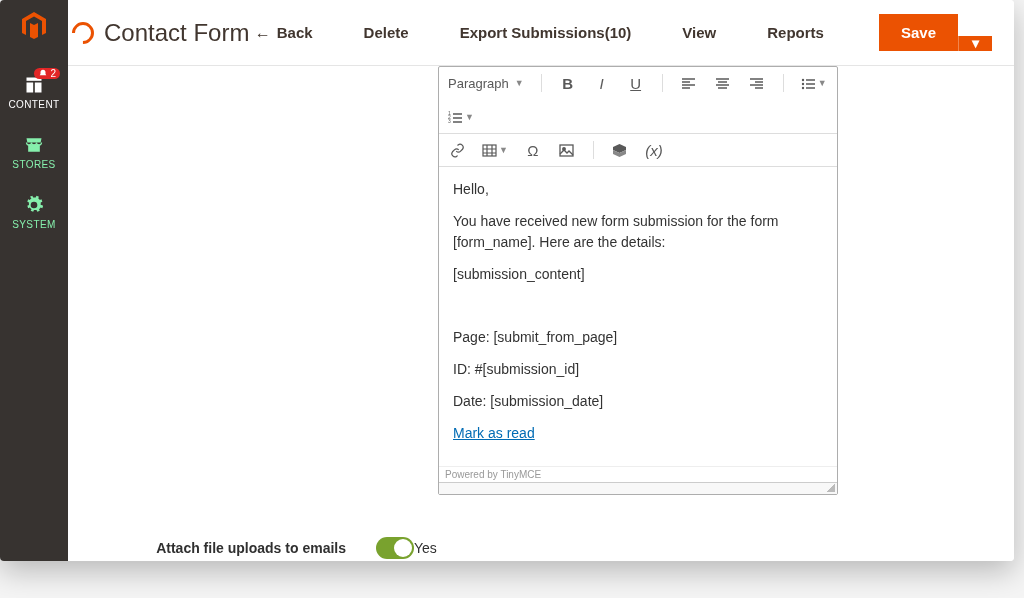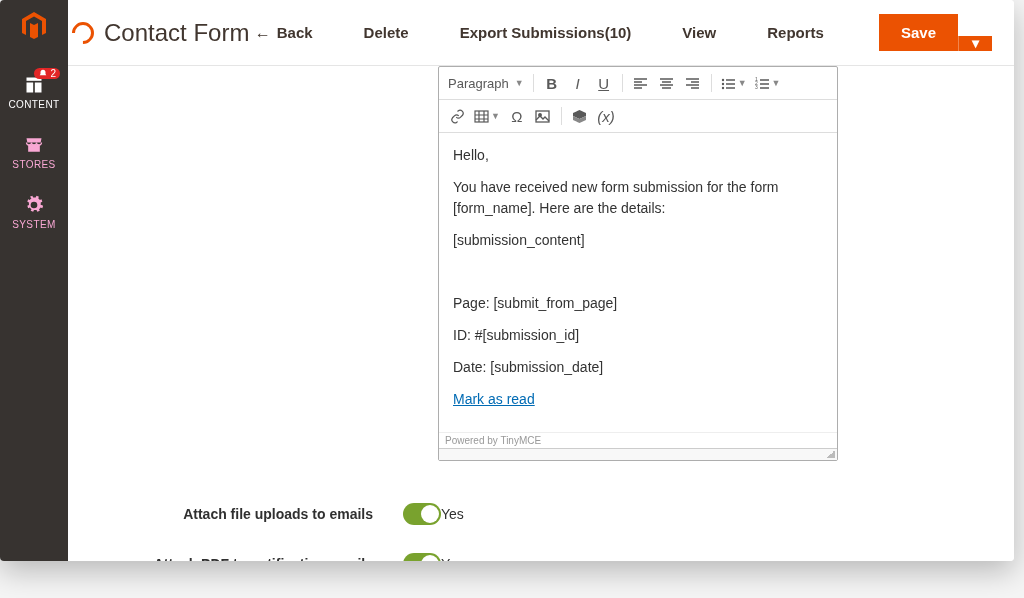--- a/index.html
+++ b/index.html
@@ -1,50 +1,50 @@
 <!DOCTYPE html>
 <html><head>
 <meta charset="utf-8">
 <style>
 * { box-sizing: border-box; margin: 0; padding: 0; }
 body { font-family: -apple-system, BlinkMacSystemFont, "Segoe UI", Helvetica, Arial, sans-serif; background: #f5f5f5; width: 1024px; height: 598px; overflow: hidden; }
 .frame { display: flex; width: 1014px; height: 561px; box-shadow: 0 10px 30px rgba(0,0,0,0.25); border-radius: 4px; overflow: hidden; background: #fff; position: relative; }
 .sidebar { width: 68px; background: #373330; display: flex; flex-direction: column; align-items: center; padding-top: 10px; }
 .sidebar-logo { width: 32px; height: 32px; margin-bottom: 20px; }
-.side-item { width: 100%; display: flex; flex-direction: column; align-items: center; justify-content: center; height: 60px; color: #f9a8d4; position: relative; cursor: pointer; }
+.side-item { width: 100%; display: flex; flex-direction: column; align-items: center; justify-content: center; height: 60px; color: #86efac; position: relative; cursor: pointer; }
 .side-item.active { color: #fff; }
 .side-item svg, .side-item .glyph { font-size: 20px; }
 .side-item .label { font-size: 10px; margin-top: 4px; letter-spacing: 0.4px; }
 .badge { position: absolute; top: 6px; right: 8px; background: #e22626; color: #fff; font-size: 10px; padding: 0 4px; border-radius: 8px; display: flex; align-items: center; }
 .badge svg { width: 10px; height: 10px; margin-right: 2px; }
 .main { flex: 1; display: flex; flex-direction: column; background: #fff; }
 .topbar { display: flex; align-items: center; justify-content: space-between; padding: 14px 22px 14px 4px; border-bottom: 1px solid #e5e5e5; }
 .title-wrap { display: flex; align-items: center; gap: 10px; }
 .title-icon { width: 22px; height: 22px; border: 3px solid #eb5202; border-radius: 50%; display: inline-block; }
 .title-icon.half { border-left-color: transparent; transform: rotate(-45deg); }
 .page-title { font-size: 24px; font-weight: 400; color: #41362f; }
 .top-actions { display: flex; align-items: center; gap: 51px; }
 .top-link { color: #41362f; font-size: 15px; font-weight: 600; cursor: pointer; display: flex; align-items: center; gap: 6px; }
 .save-group { display: flex; align-items: flex-end; margin-left: 4px; }
 .btn-save { background: #eb5202; color: #fff; font-weight: 700; font-size: 15px; padding: 10px 22px; border: none; cursor: pointer; }
 .btn-save-dd { background: #eb5202; color: #fff; border: none; border-left: 1px solid rgba(255,255,255,0.3); width: 34px; display: flex; align-items: center; justify-content: center; cursor: pointer; }
 .content-area { flex: 1; overflow: auto; padding: 0 0 10px 0; }
 .editor-block { margin-left: 370px; width: 400px; border: 1px solid #adadad; border-radius: 2px; }
-.toolbar-row { display: flex; align-items: center; gap: 2px; padding: 4px 6px; border-bottom: 1px solid #ddd; flex-wrap: wrap; }
+.toolbar-row { display: flex; align-items: center; gap: 10px; padding: 4px 6px; border-bottom: 1px solid #ddd; flex-wrap: wrap; }
 .tbtn { min-width: 24px; height: 24px; display: flex; align-items: center; justify-content: center; color: #595959; font-size: 15px; cursor: pointer; padding: 0 3px; }
 .tbtn.sel { display: flex; align-items: center; font-size: 13px; min-width: 76px; justify-content: flex-start; gap: 4px; }
 .caret { font-size: 9px; margin-left: 2px; color: #888; }
 .editor-body { padding: 12px 14px; font-size: 14px; color: #333; line-height: 1.55; min-height: 230px; }
 .editor-body p { margin-bottom: 10px; }
 .ed-link { color: #006bb4; text-decoration: underline; }
 .editor-footer { text-align: left; font-size: 10px; color: #999; padding: 2px 6px; border-top: 1px solid #eee; }
 .resize-row { height: 12px; border-top: 1px solid #ccc; background: #f8f8f8; position: relative; }
 .resize-row::after { content: ''; position: absolute; right: 2px; bottom: 2px; width: 8px; height: 8px; background: linear-gradient(135deg, transparent 50%, #bbb 50%); }
 .form-row { display: flex; align-items: center; padding: 14px 0; }
-.form-label { width: 335px; text-align: right; padding-right: 30px; font-size: 14px; color: #303030; font-weight: 600; }
+.form-label { width: 308px; text-align: right; padding-right: 30px; font-size: 14px; color: #303030; font-weight: 600; }
 .toggle { width: 38px; height: 22px; border-radius: 11px; background: #79a22e; position: relative; cursor: pointer; }
 .toggle .knob { position: absolute; right: 2px; top: 2px; width: 18px; height: 18px; background: #fff; border-radius: 50%; }
 .toggle-val { font-size: 14px; color: #303030; }
 .sep { width: 1px; height: 18px; background: #ddd; margin: 0 4px; }
 .arrow-left::before { content: '←'; font-size: 16px; }
 </style>
 </head>
 <body>
 
 <div class="frame">

